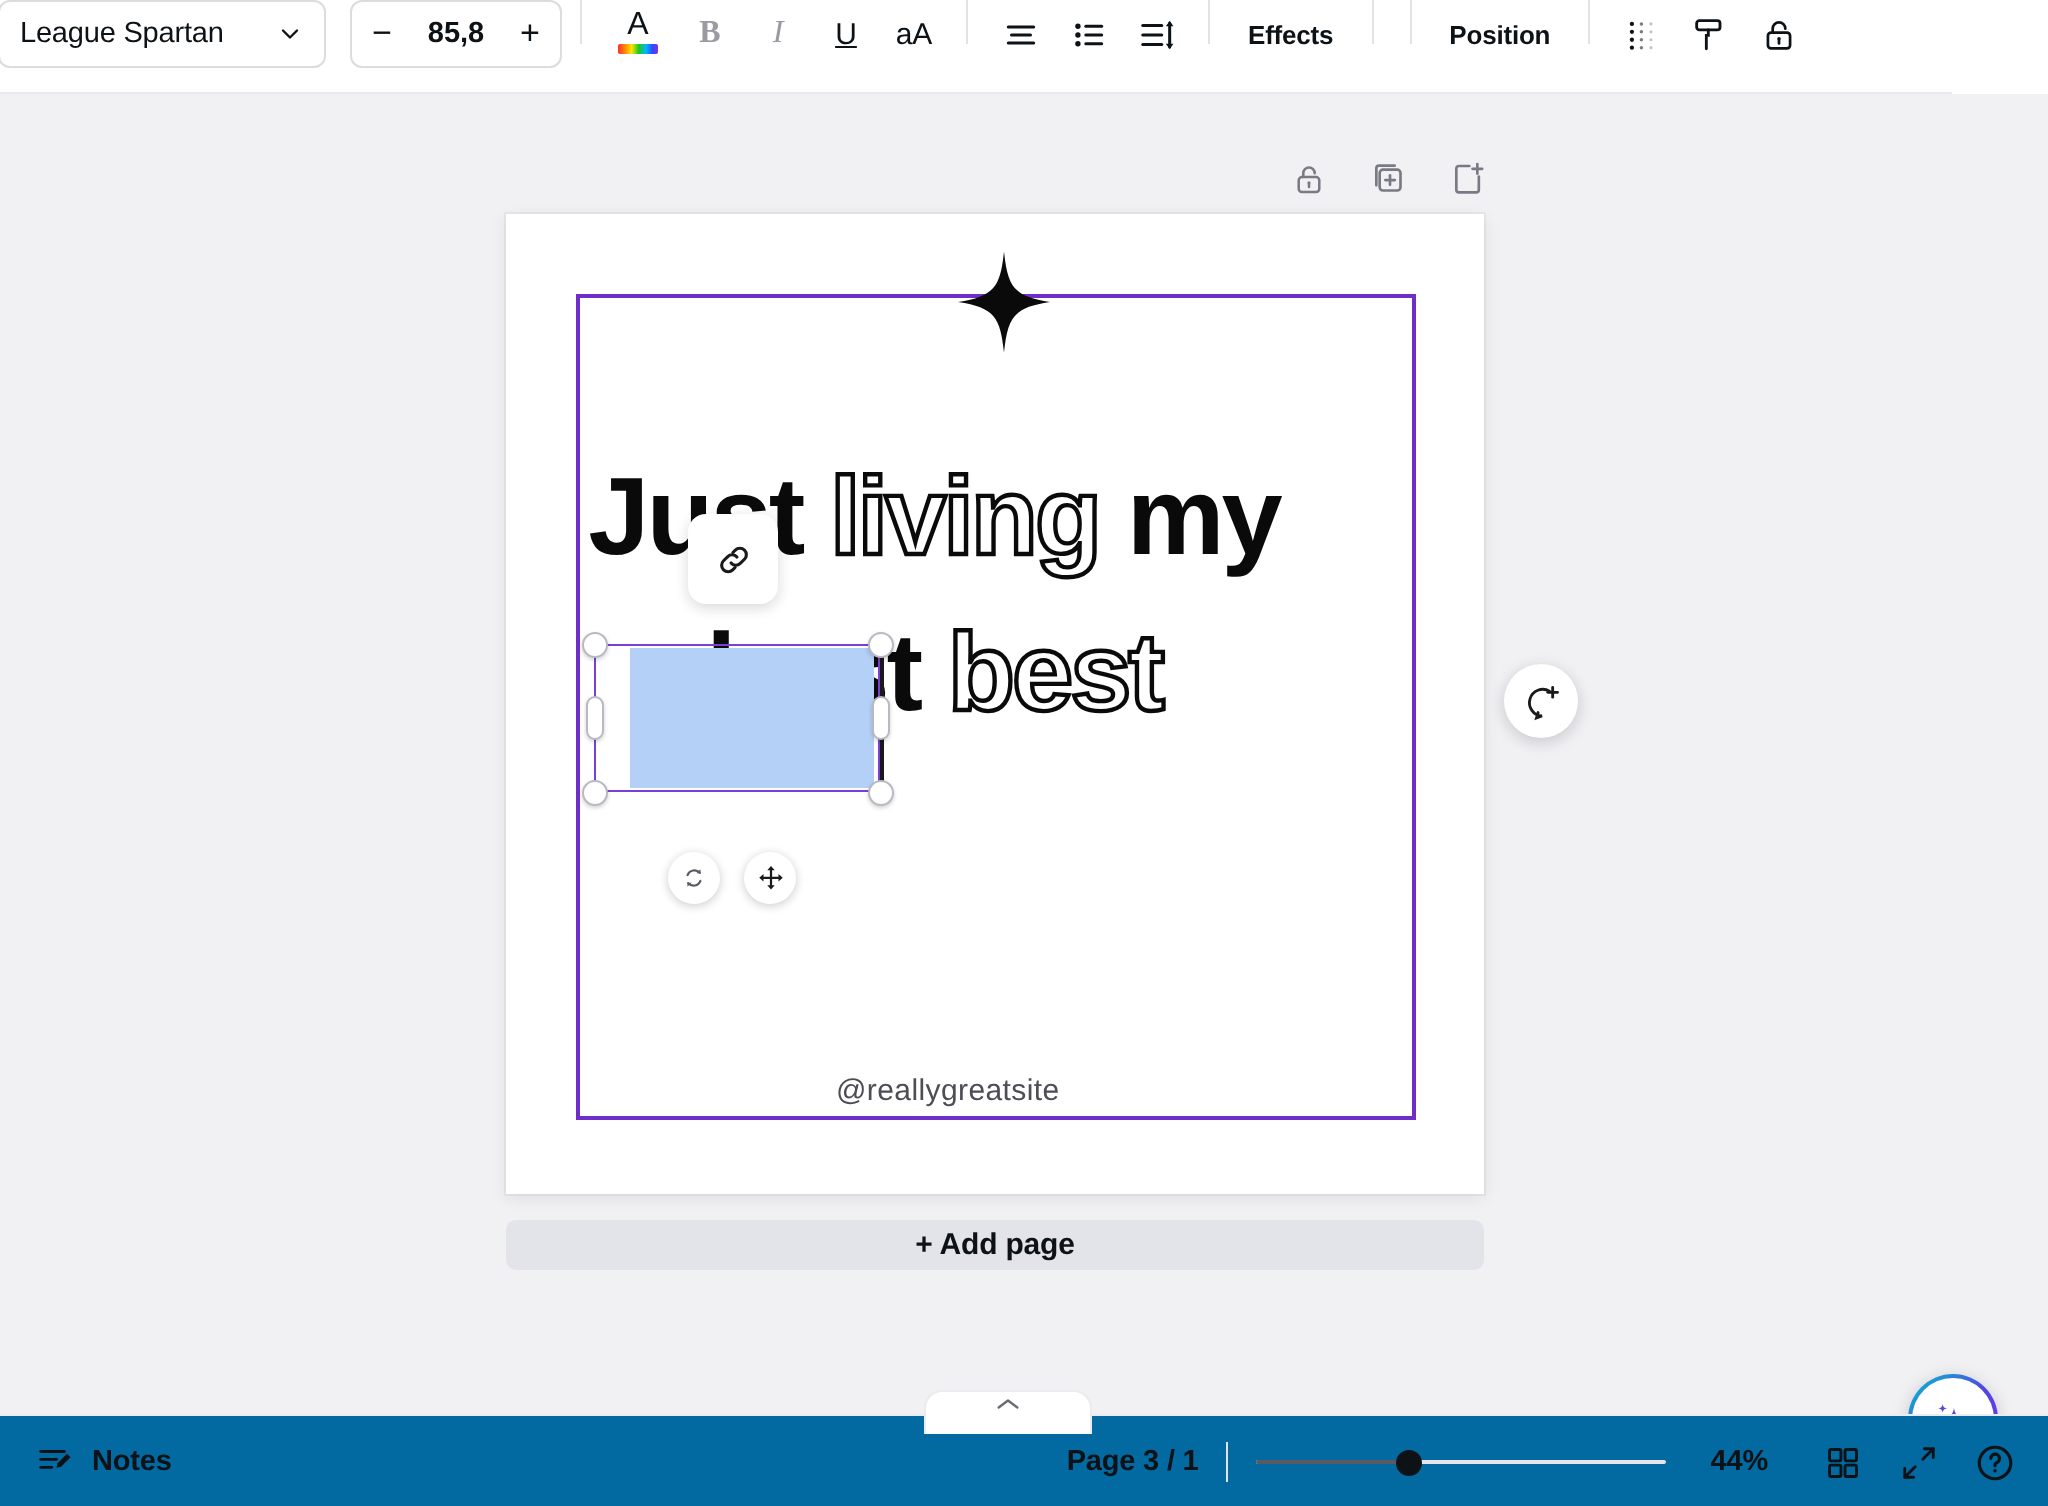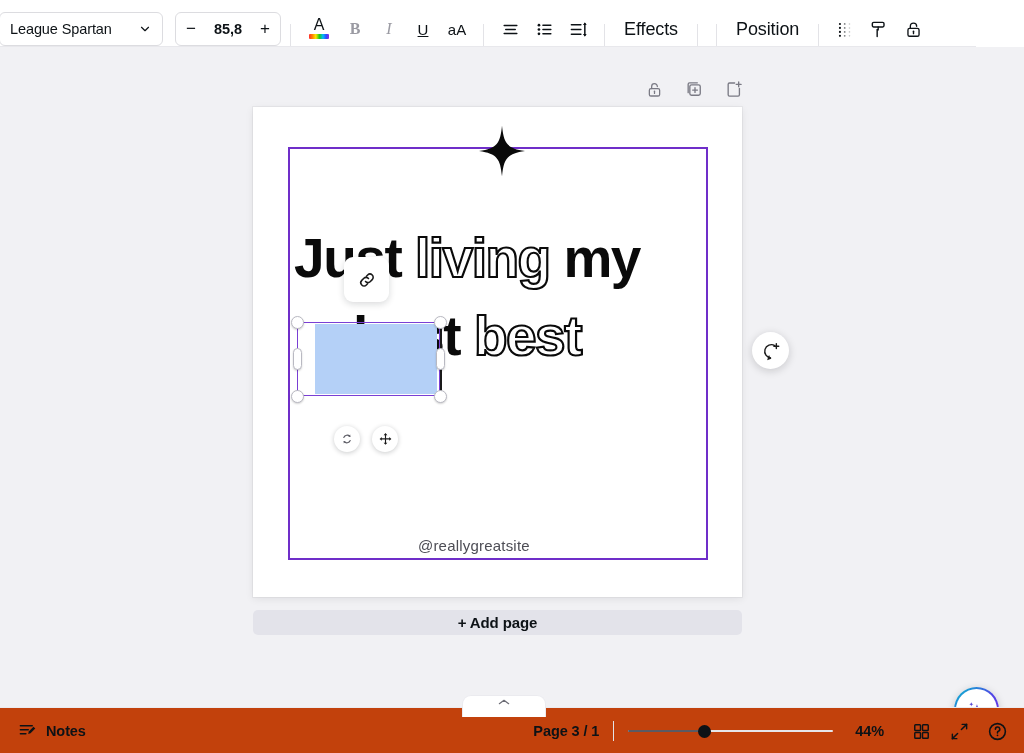--- a/index.html
+++ b/index.html
@@ -9,21 +9,21 @@
     font-family: "Liberation Sans", sans-serif;
     background: #ffffff;
   }
   #app { position: relative; width: 1024px; height: 753px; }
 
   
   .toolbar {
     position: absolute; left: 0; top: 0;
     width: 976px; height: 47px;
     background: #ffffff;
-    display: flex; align-items: flex-end;
+    display: flex; align-items: flex-start;
     gap: 0px;
     padding: 0 8px 0 0;
     border-bottom: 1px solid #e8e8ec;
   }
   .font-select {
     display: flex; align-items: center; justify-content: space-between;
     width: 164px; height: 34px;
     border: 1px solid #dcdce0; border-radius: 6px;
     padding: 0 10px; margin-left: -1px;
     background: #fff; cursor: pointer;
@@ -55,21 +55,21 @@
     width: 1px; height: 22px; background: #e3e3e7; margin: 0 9px;
     flex: 0 0 auto;
   }
   .tb-btn {
     height: 34px; min-width: 34px;
     display: flex; align-items: center; justify-content: center;
     border-radius: 5px; cursor: pointer; background: transparent;
     font-size: 15.5px; color: #0d1216; padding: 0 6px;
     border: none; font-family: "Liberation Sans", sans-serif;
   }
-  .tb-btn.text-lbl { font-size: 18px; font-weight: 400; padding: 0 10px; letter-spacing: -0.1px; }
+  .tb-btn.text-lbl { font-size: 13px; font-weight: 700; padding: 0 10px; letter-spacing: -0.1px; }
   .tb-btn.dim { color: #9a9aa2; }
   .tb-btn .glyph-b { font-weight: 700; font-size: 16px; font-family: "Liberation Serif", serif; }
   .tb-btn .glyph-i { font-style: italic; font-size: 16px; font-family: "Liberation Serif", serif; }
   .tb-btn .glyph-u { text-decoration: underline; font-size: 15px; }
   .tb-btn .glyph-aa { font-size: 15px; }
   .icon-with-label { display: flex; align-items: center; gap: 7px; }
 
   .fontcolor {
     position: relative; width: 26px; height: 26px;
     display: flex; flex-direction: column; align-items: center; justify-content: flex-start;
@@ -201,21 +201,21 @@
   .magic-fab .inner {
     width: 41px; height: 41px; border-radius: 50%;
     background: #ffffff;
     display: flex; align-items: center; justify-content: center;
   }
 
   
   .bottom-bar {
     position: absolute; left: 0; top: 707px;
     width: 1024px; height: 46px;
-    background: #c2410c;
+    background: #0369a1;
     border-top: 1px solid #ebebef;
     display: flex; align-items: center;
   }
   .collapse-tab {
     position: absolute; left: 462px; top: -13px;
     width: 84px; height: 22px;
     background: #ffffff;
     border-radius: 9px 9px 0 0;
     border-top: 1px solid #ebebef;
     border-left: 1px solid #ebebef;

